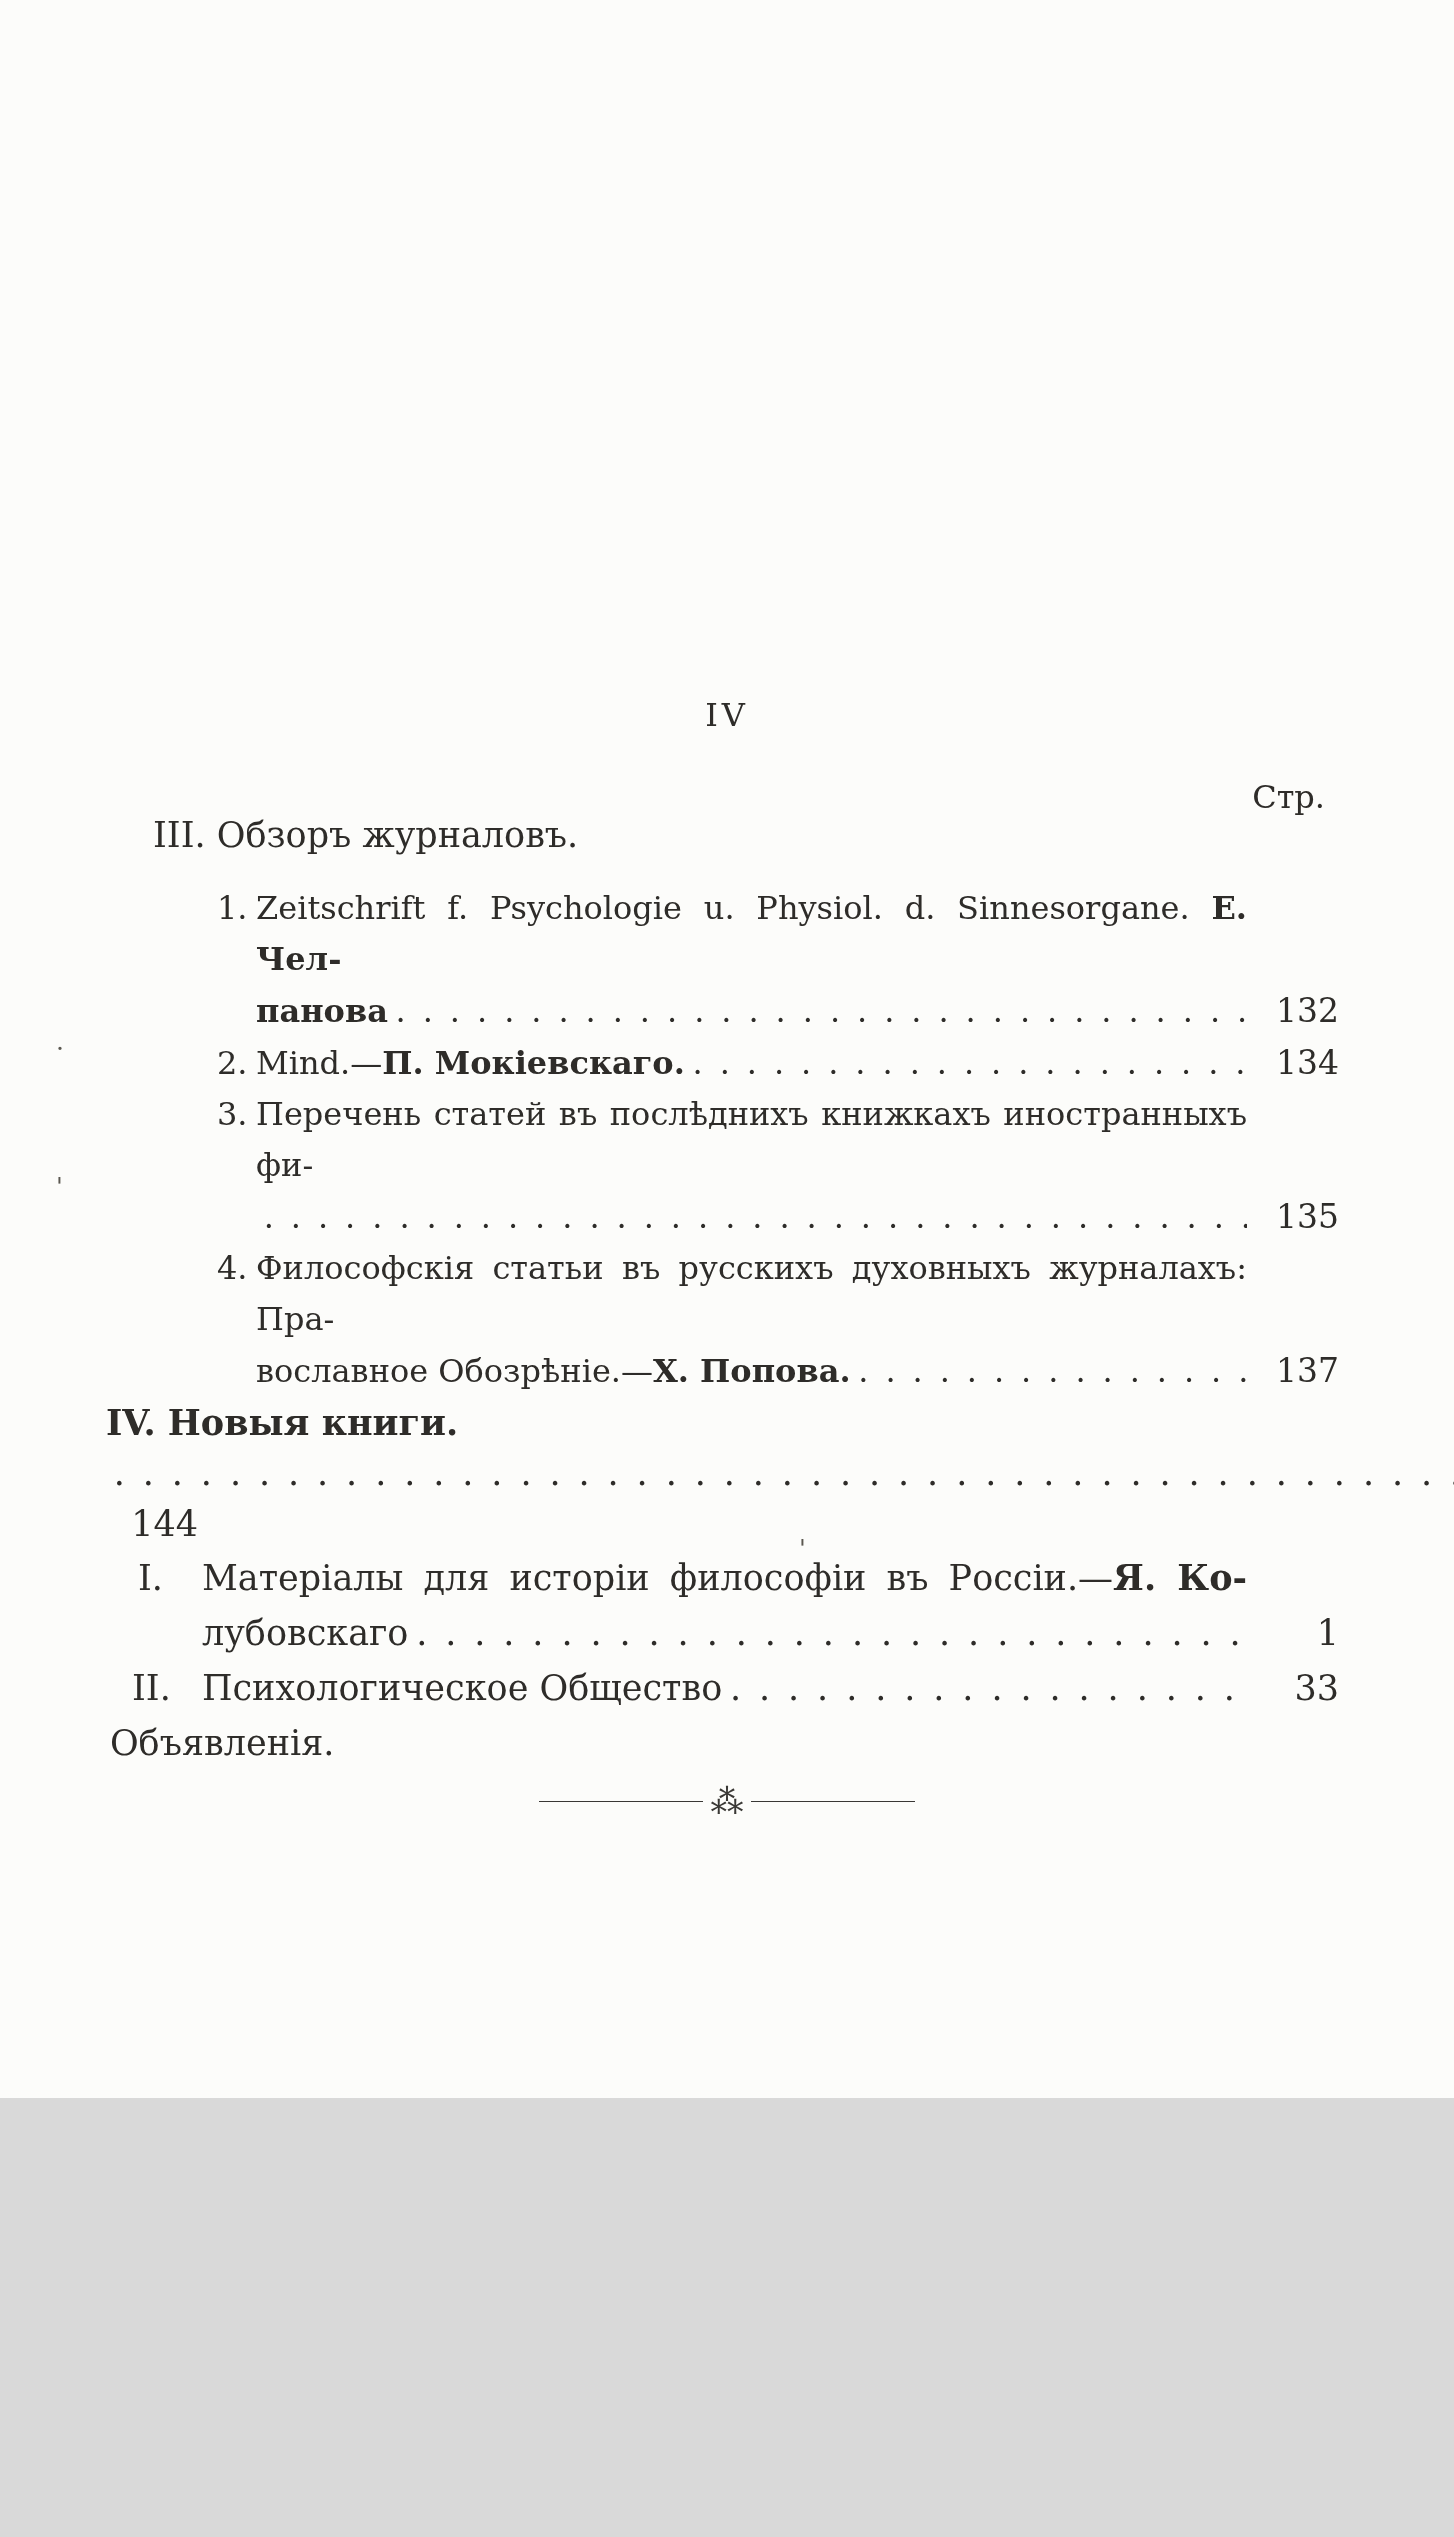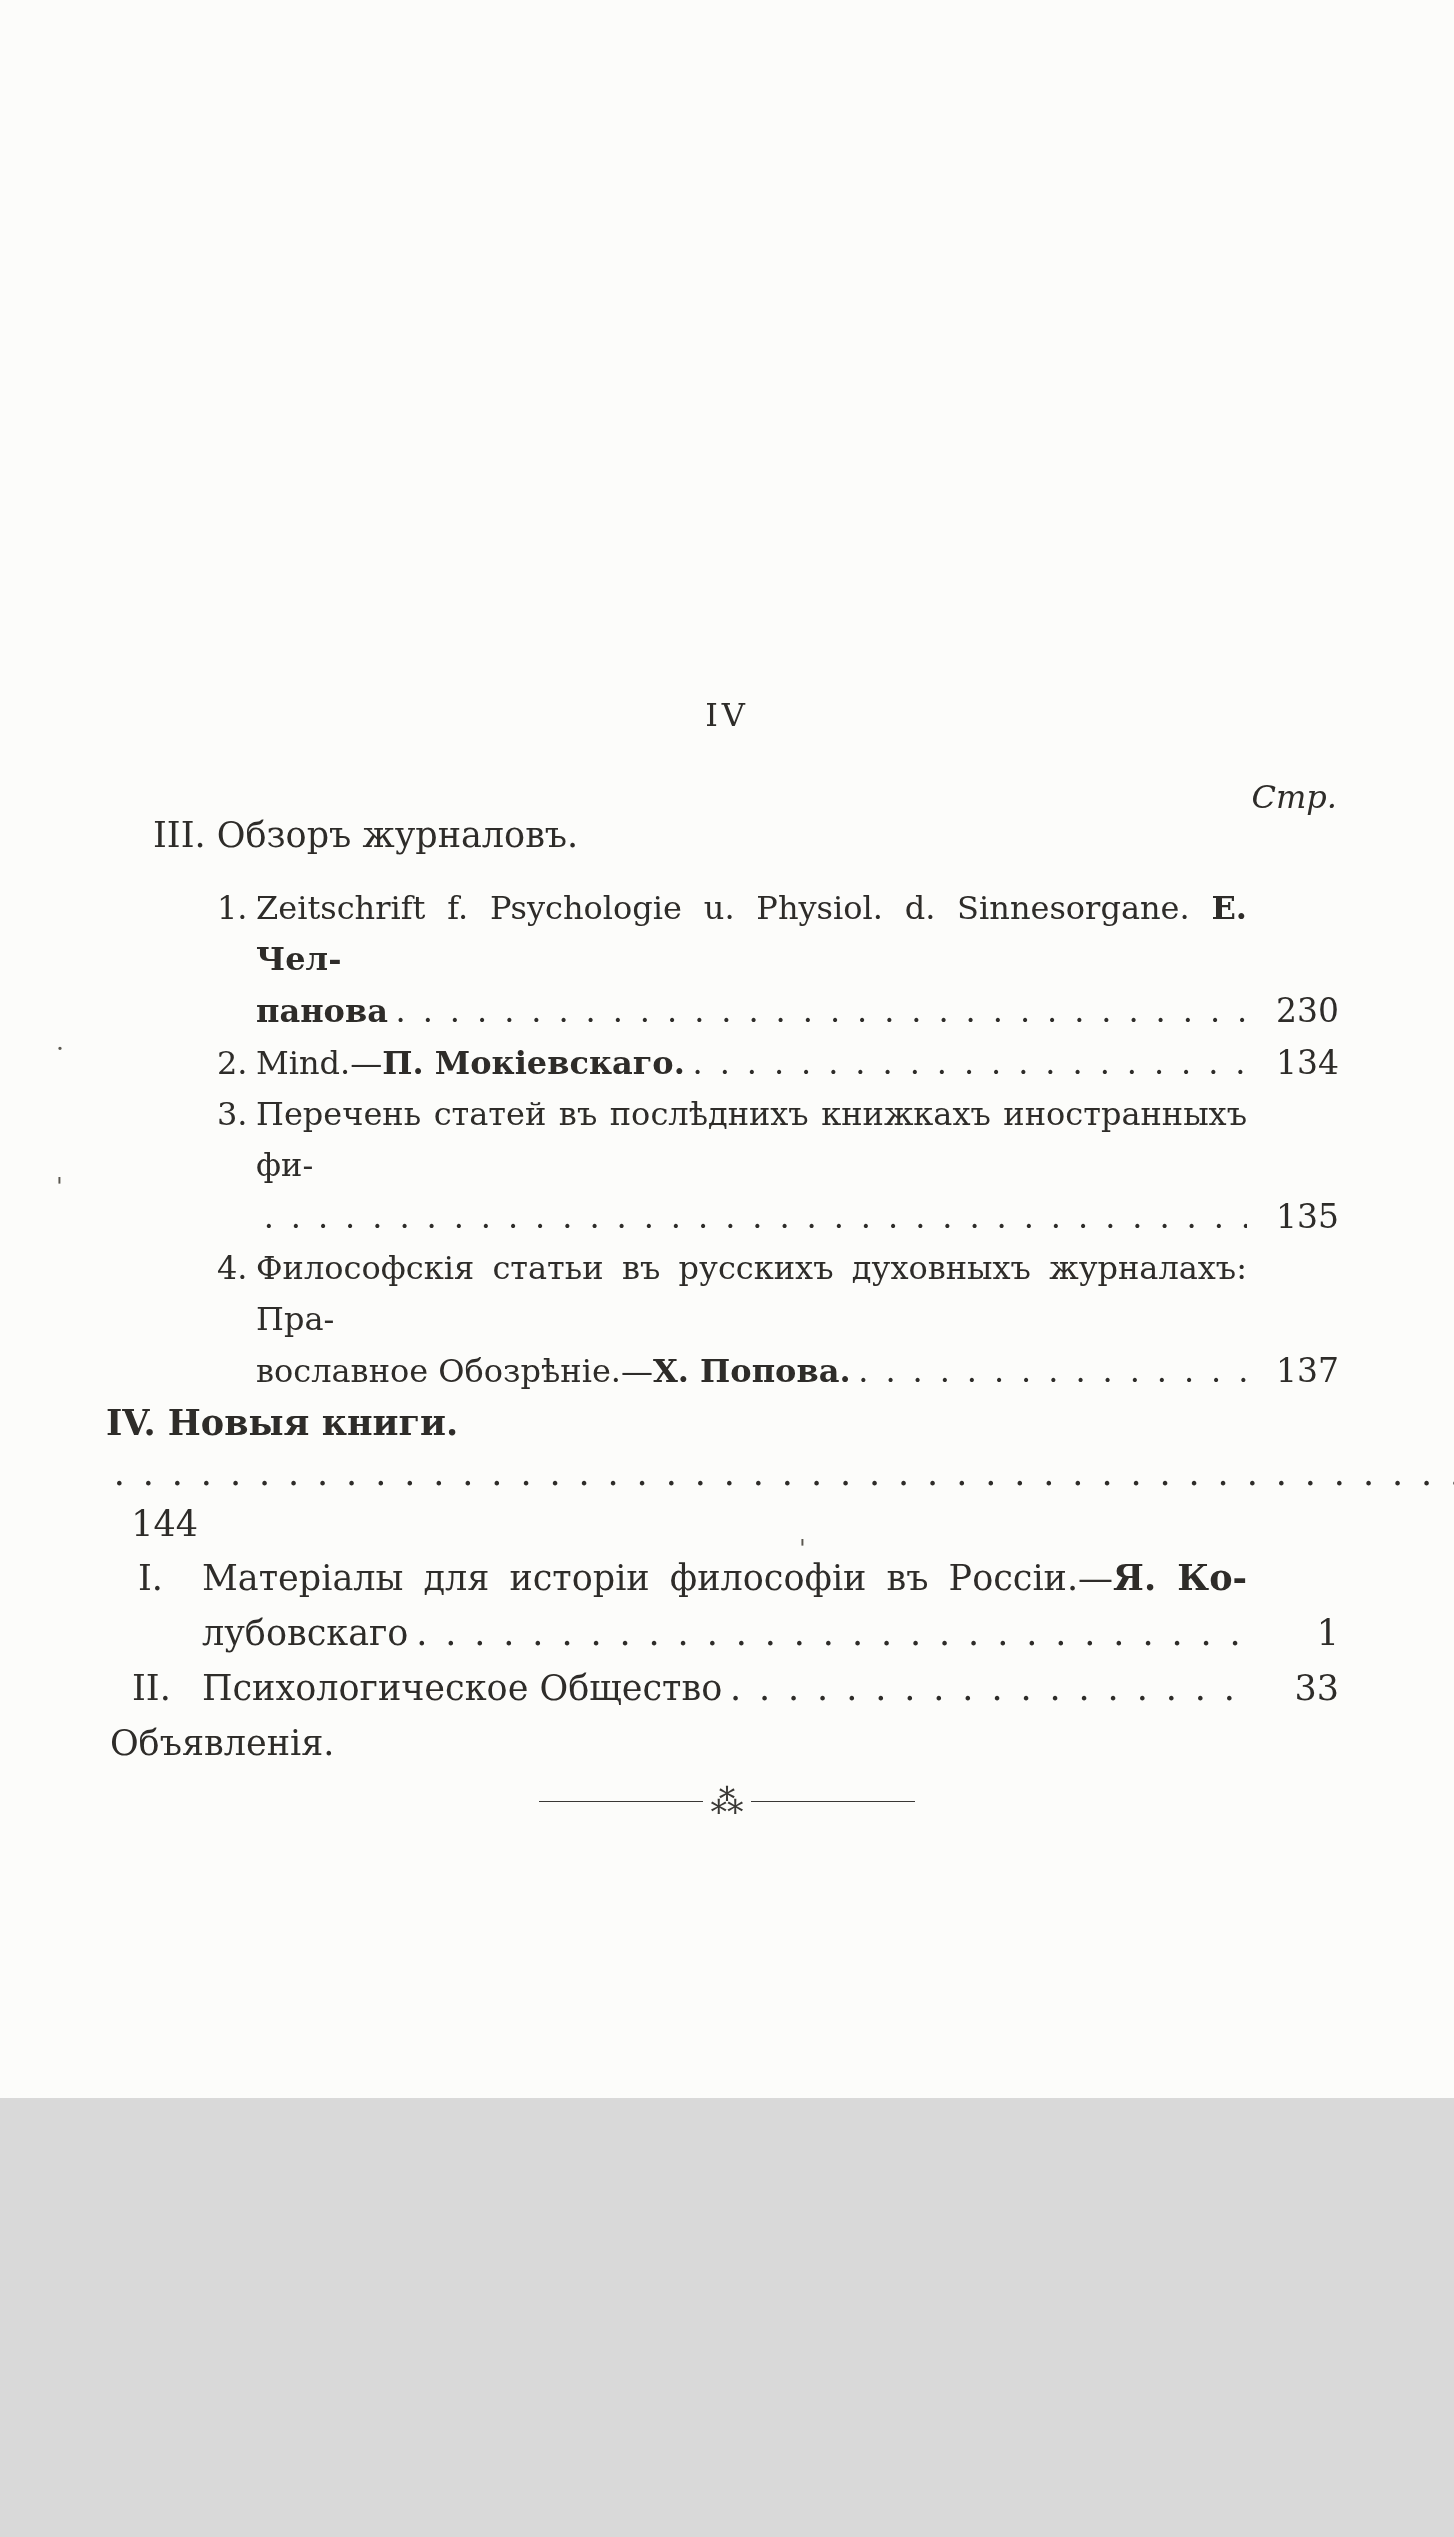--- a/index.html
+++ b/index.html
@@ -15,22 +15,21 @@
   }
   .folio {
     position: absolute;
     top: 696px; left: 0; width: 100%;
     text-align: center;
     font-size: 32px;
     letter-spacing: 3.9px;
   }
   .col-header {
     position: absolute;
-    top: 778px; right: 117px;
-    font-style: italic;
+    top: 778px; right: 129px;
     font-size: 32px;
   }
   .content {
     position: absolute;
     left: 106px; top: 810px; width: 1233px;
   }
   .row { display: flex; align-items: baseline; font-size: 32px; line-height: 51px; }
   .b { font-weight: bold; }
   .heading3 {
     display: block;
@@ -95,21 +94,21 @@
     <div id="journal-entries">
         <div class="row">
           <span class="num">1.</span>
           <span class="text fill"><span>Zeitschrift f. Psychologie u. Physiol. d. Sinnesorgane. </span><span class="b">Е. Чел-</span></span>
           <span class="pagenum"></span>
         </div>
         <div class="row">
           <span class="num"></span>
           <span class="text"><span class="b">панова</span></span>
           <span class="dots">. . . . . . . . . . . . . . . . . . . . . . . . . . . . . . . . . . . . . . . . . . . . . . . . . . . . . . . . . . . .</span>
-          <span class="pagenum">230</span>
+          <span class="pagenum">132</span>
         </div>
         <div class="row">
           <span class="num">2.</span>
           <span class="text"><span>Mind.—</span><span class="b">П. Мокіевскаго.</span></span>
           <span class="dots">. . . . . . . . . . . . . . . . . . . . . . . . . . . . . . . . . . . . . . . . . . . . . . . . . . . . . . . . . . . .</span>
           <span class="pagenum">134</span>
         </div>
         <div class="row">
           <span class="num">3.</span>
           <span class="text fill"><span>Перечень статей въ послѣднихъ книжкахъ иностранныхъ фи-</span></span>

